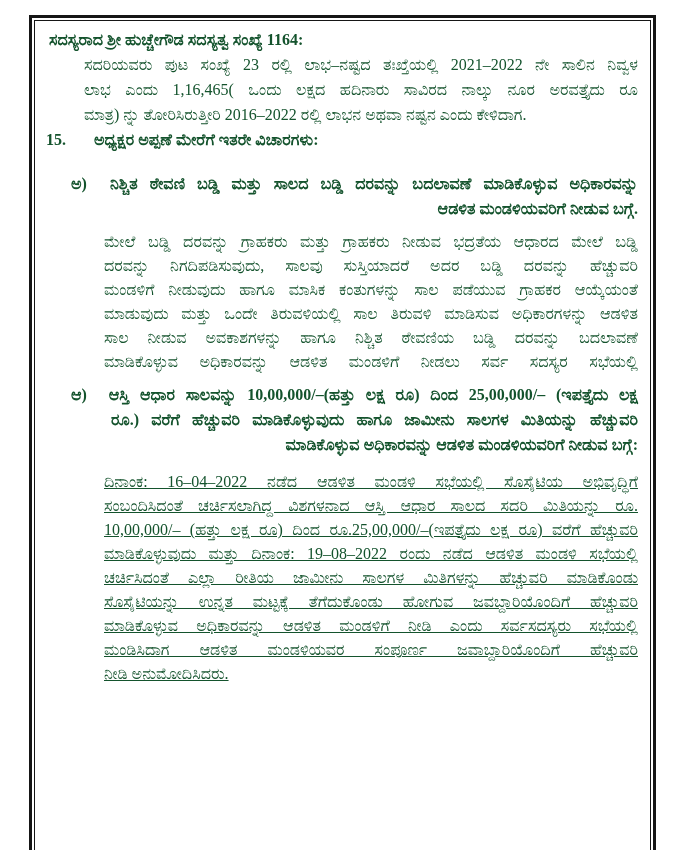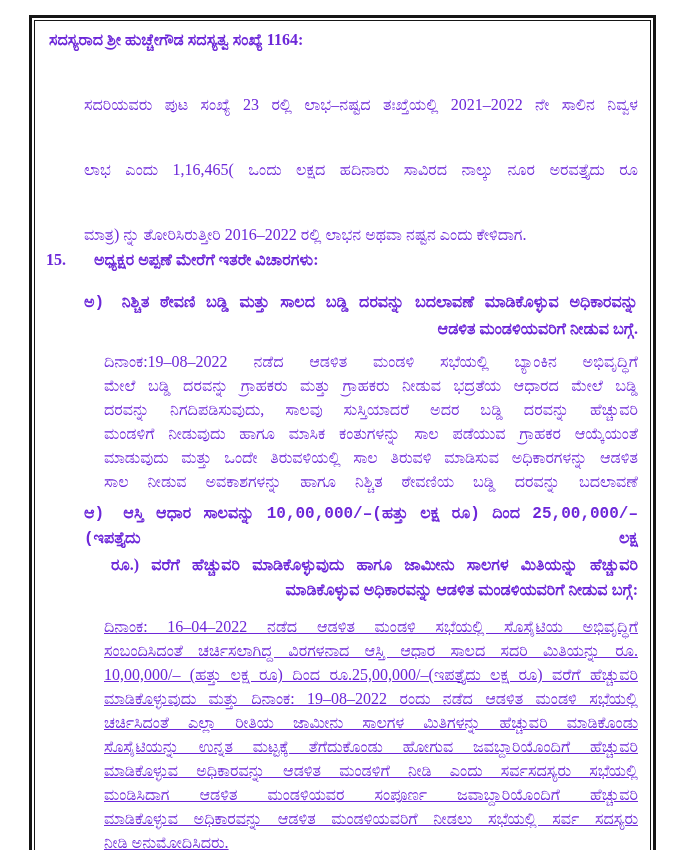--- a/index.html
+++ b/index.html
@@ -2,45 +2,45 @@
 <html><head>
 <meta charset="utf-8">
 <style>
   html,body { margin:0; padding:0; }
   .canvas {
     position:relative;
     width:685px; height:850px;
     background:#ffffff;
     overflow:hidden;
     font-family:"Liberation Serif", serif;
-    color:#6d28d9;
+    color:#14532d;
   }
   .border-outer {
     position:absolute; left:29px; top:15px;
     width:627px; height:860px;
     border:3px solid #161616;
     box-sizing:border-box;
   }
   .border-inner {
     position:absolute; left:2px; top:2px; right:2px; bottom:-2px;
     border:1px solid #161616;
     padding:6px 12px 0 14px;
     box-sizing:border-box;
   }
   .line { font-size:16px; line-height:25px; white-space:normal; }
   .bold { font-weight:bold; }
   .just { text-align:justify; text-align-last:justify; }
-  .indent-1 { margin-left:35px;margin-top:40px; }
+  .indent-1 { margin-left:35px; }
   .sec-clar { margin-top:18px; }
   .sec-item15 { margin-top:0; }
   .sec-sub-a { margin-top:19px; }
   .sec-body-a { margin-top:9px; }
   .sec-sub-aa { margin-top:8px; }
   .sec-body-aa { margin-top:13px;text-decoration:underline; }
-  .sub-head-first { margin-left:35px;font-family:Liberation Mono, monospace; }
+  .sub-head-first { margin-left:22px; }
   .sub-head-rest { margin-left:62px;text-align:right; }
   .marker { display:inline-block; width:27px; }
   .body-par .line { line-height:24px; margin-left:55px; }
   .num { display:inline-block; width:44px; margin-left:-3px; }
 </style>
 </head>
 <body>
 
 <div class="canvas">
   <div class="border-outer">
@@ -61,45 +61,44 @@
 
       <div class="sec-sub-a">
         <div class="line bold sub-head-first just">
           <span class="marker">ಅ)</span>
           <span>ನಿಶ್ಚಿತ ಠೇವಣಿ ಬಡ್ಡಿ ಮತ್ತು ಸಾಲದ ಬಡ್ಡಿ ದರವನ್ನು ಬದಲಾವಣೆ ಮಾಡಿಕೊಳ್ಳುವ ಅಧಿಕಾರವನ್ನು</span>
         </div>
         <div class="line bold sub-head-rest">ಆಡಳಿತ ಮಂಡಳಿಯವರಿಗೆ ನೀಡುವ ಬಗ್ಗೆ.</div>
       </div>
 
       <div class="sec-body-a body-par">
-        <div class="line just">ದಿನಾಂಕ:19–08–2022 ನಡೆದ ಆಡಳಿತ ಮಂಡಳಿ ಸಭೆಯಲ್ಲಿ ಬ್ಯಾಂಕಿನ ಅಭಿವೃದ್ಧಿಗೆ</div>
         <div class="line just">ಮೇಲೆ ಬಡ್ಡಿ ದರವನ್ನು ಗ್ರಾಹಕರು ಮತ್ತು ಗ್ರಾಹಕರು ನೀಡುವ ಭದ್ರತೆಯ ಆಧಾರದ ಮೇಲೆ ಬಡ್ಡಿ</div>
         <div class="line just">ದರವನ್ನು ನಿಗದಿಪಡಿಸುವುದು, ಸಾಲವು ಸುಸ್ತಿಯಾದರೆ ಅದರ ಬಡ್ಡಿ ದರವನ್ನು ಹೆಚ್ಚುವರಿ</div>
         <div class="line just">ಮಂಡಳಿಗೆ ನೀಡುವುದು ಹಾಗೂ ಮಾಸಿಕ ಕಂತುಗಳನ್ನು ಸಾಲ ಪಡೆಯುವ ಗ್ರಾಹಕರ ಆಯ್ಕೆಯಂತೆ</div>
         <div class="line just">ಮಾಡುವುದು ಮತ್ತು ಒಂದೇ ತಿರುವಳಿಯಲ್ಲಿ ಸಾಲ ತಿರುವಳಿ ಮಾಡಿಸುವ ಅಧಿಕಾರಗಳನ್ನು ಆಡಳಿತ</div>
         <div class="line just">ಸಾಲ ನೀಡುವ ಅವಕಾಶಗಳನ್ನು ಹಾಗೂ ನಿಶ್ಚಿತ ಠೇವಣಿಯ ಬಡ್ಡಿ ದರವನ್ನು ಬದಲಾವಣೆ</div>
+        <div class="line just">ಮಾಡಿಕೊಳ್ಳುವ ಅಧಿಕಾರವನ್ನು ಆಡಳಿತ ಮಂಡಳಿಗೆ ನೀಡಲು ಸರ್ವ ಸದಸ್ಯರ ಸಭೆಯಲ್ಲಿ</div>
       </div>
 
       <div class="sec-sub-aa">
         <div class="line bold sub-head-first just">
           <span class="marker">ಆ)</span>
           <span>ಆಸ್ತಿ ಆಧಾರ ಸಾಲವನ್ನು 10,00,000/–(ಹತ್ತು ಲಕ್ಷ ರೂ) ದಿಂದ 25,00,000/– (ಇಪತ್ತೈದು ಲಕ್ಷ</span>
         </div>
         <div class="line bold sub-head-rest just">ರೂ.) ವರೆಗೆ ಹೆಚ್ಚುವರಿ ಮಾಡಿಕೊಳ್ಳುವುದು ಹಾಗೂ ಜಾಮೀನು ಸಾಲಗಳ ಮಿತಿಯನ್ನು ಹೆಚ್ಚುವರಿ</div>
         <div class="line bold sub-head-rest">ಮಾಡಿಕೊಳ್ಳುವ ಅಧಿಕಾರವನ್ನು ಆಡಳಿತ ಮಂಡಳಿಯವರಿಗೆ ನೀಡುವ ಬಗ್ಗೆ:</div>
       </div>
 
       <div class="sec-body-aa body-par">
         <div class="line just">ದಿನಾಂಕ: 16–04–2022 ನಡೆದ ಆಡಳಿತ ಮಂಡಳಿ ಸಭೆಯಲ್ಲಿ ಸೊಸೈಟಿಯ ಅಭಿವೃದ್ಧಿಗೆ</div>
-        <div class="line just">ಸಂಬಂದಿಸಿದಂತೆ ಚರ್ಚಿಸಲಾಗಿದ್ದ ವಿರಗಳನಾದ ಆಸ್ತಿ ಆಧಾರ ಸಾಲದ ಸದರಿ ಮಿತಿಯನ್ನು ರೂ.</div>
+        <div class="line just">ಸಂಬಂದಿಸಿದಂತೆ ಚರ್ಚಿಸಲಾಗಿದ್ದ ವಿಶಗಳನಾದ ಆಸ್ತಿ ಆಧಾರ ಸಾಲದ ಸದರಿ ಮಿತಿಯನ್ನು ರೂ.</div>
         <div class="line just">10,00,000/– (ಹತ್ತು ಲಕ್ಷ ರೂ) ದಿಂದ ರೂ.25,00,000/–(ಇಪತ್ತೈದು ಲಕ್ಷ ರೂ) ವರೆಗೆ ಹೆಚ್ಚುವರಿ</div>
         <div class="line just">ಮಾಡಿಕೊಳ್ಳುವುದು ಮತ್ತು ದಿನಾಂಕ: 19–08–2022 ರಂದು ನಡೆದ ಆಡಳಿತ ಮಂಡಳಿ ಸಭೆಯಲ್ಲಿ</div>
         <div class="line just">ಚರ್ಚಿಸಿದಂತೆ ಎಲ್ಲಾ ರೀತಿಯ ಜಾಮೀನು ಸಾಲಗಳ ಮಿತಿಗಳನ್ನು ಹೆಚ್ಚುವರಿ ಮಾಡಿಕೊಂಡು</div>
         <div class="line just">ಸೊಸೈಟಿಯನ್ನು ಉನ್ನತ ಮಟ್ಟಕ್ಕೆ ತೆಗೆದುಕೊಂಡು ಹೋಗುವ ಜವಬ್ದಾರಿಯೊಂದಿಗೆ ಹೆಚ್ಚುವರಿ</div>
         <div class="line just">ಮಾಡಿಕೊಳ್ಳುವ ಅಧಿಕಾರವನ್ನು ಆಡಳಿತ ಮಂಡಳಿಗೆ ನೀಡಿ ಎಂದು ಸರ್ವಸದಸ್ಯರು ಸಭೆಯಲ್ಲಿ</div>
         <div class="line just">ಮಂಡಿಸಿದಾಗ ಆಡಳಿತ ಮಂಡಳಿಯವರ ಸಂಪೂರ್ಣ ಜವಾಬ್ದಾರಿಯೊಂದಿಗೆ ಹೆಚ್ಚುವರಿ</div>
-        <div class="line just">ಮಾಡಿಕೊಳ್ಳುವ ಅಧಿಕಾರವನ್ನು ಆಡಳಿತ ಮಂಡಳಿಯವರಿಗೆ ನೀಡಲು ಸಭೆಯಲ್ಲಿ ಸರ್ವ ಸದಸ್ಯರು</div>
         <div class="line">ನೀಡಿ ಅನುಮೋದಿಸಿದರು.</div>
       </div>
 
     </div>
   </div>
 </div>
 
 </body></html>

